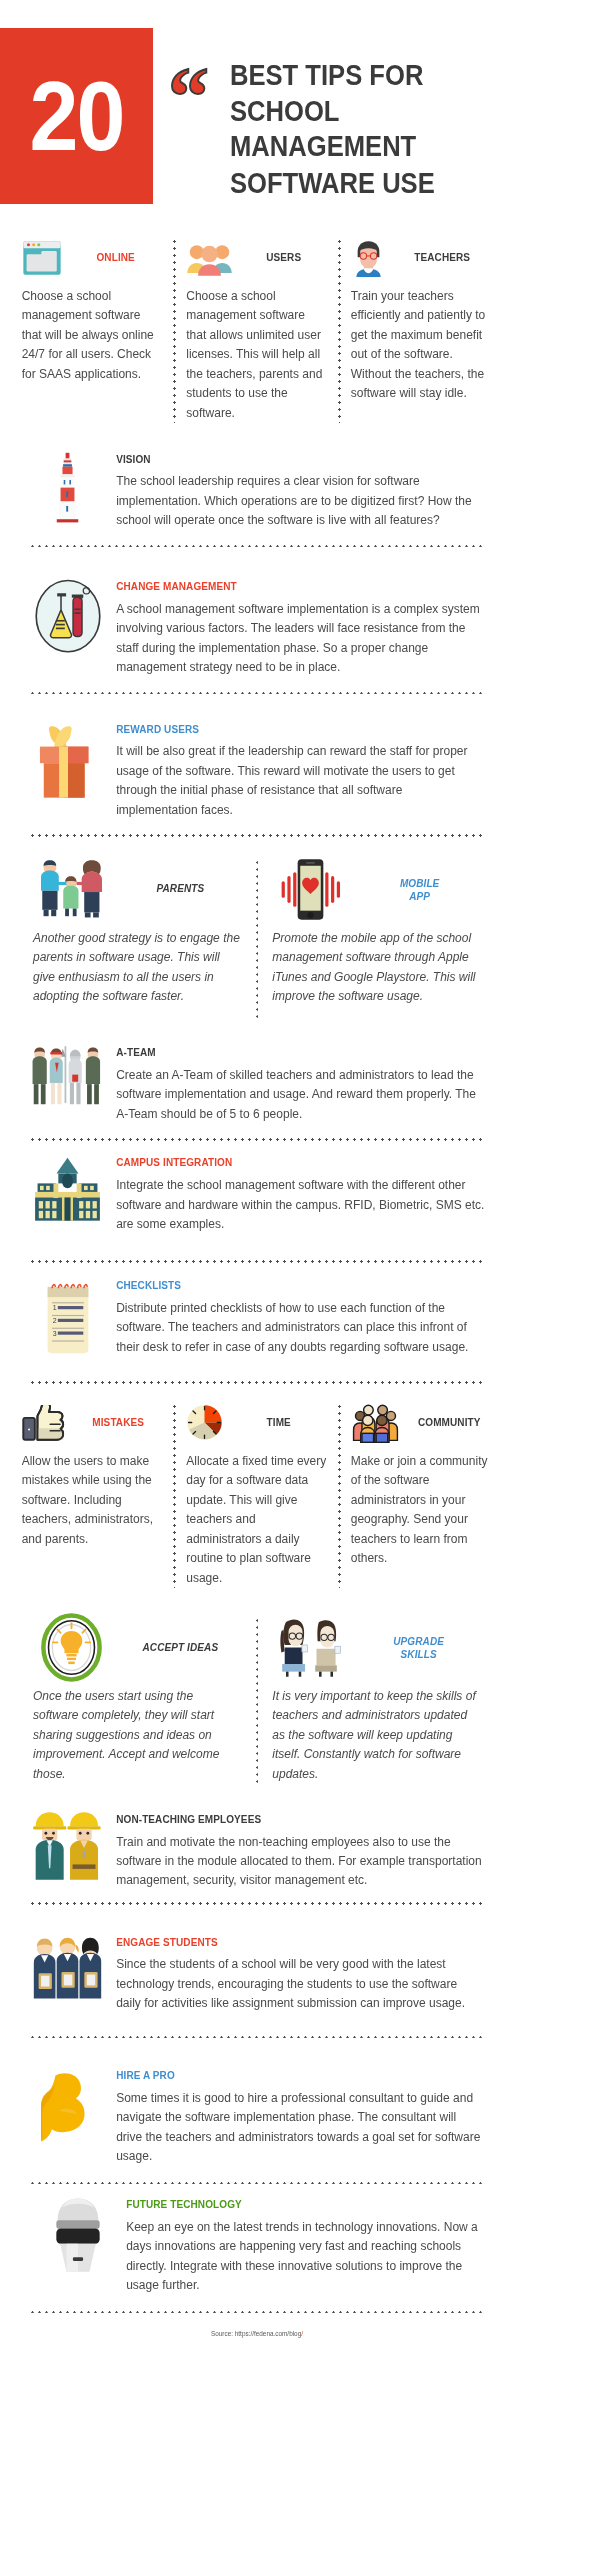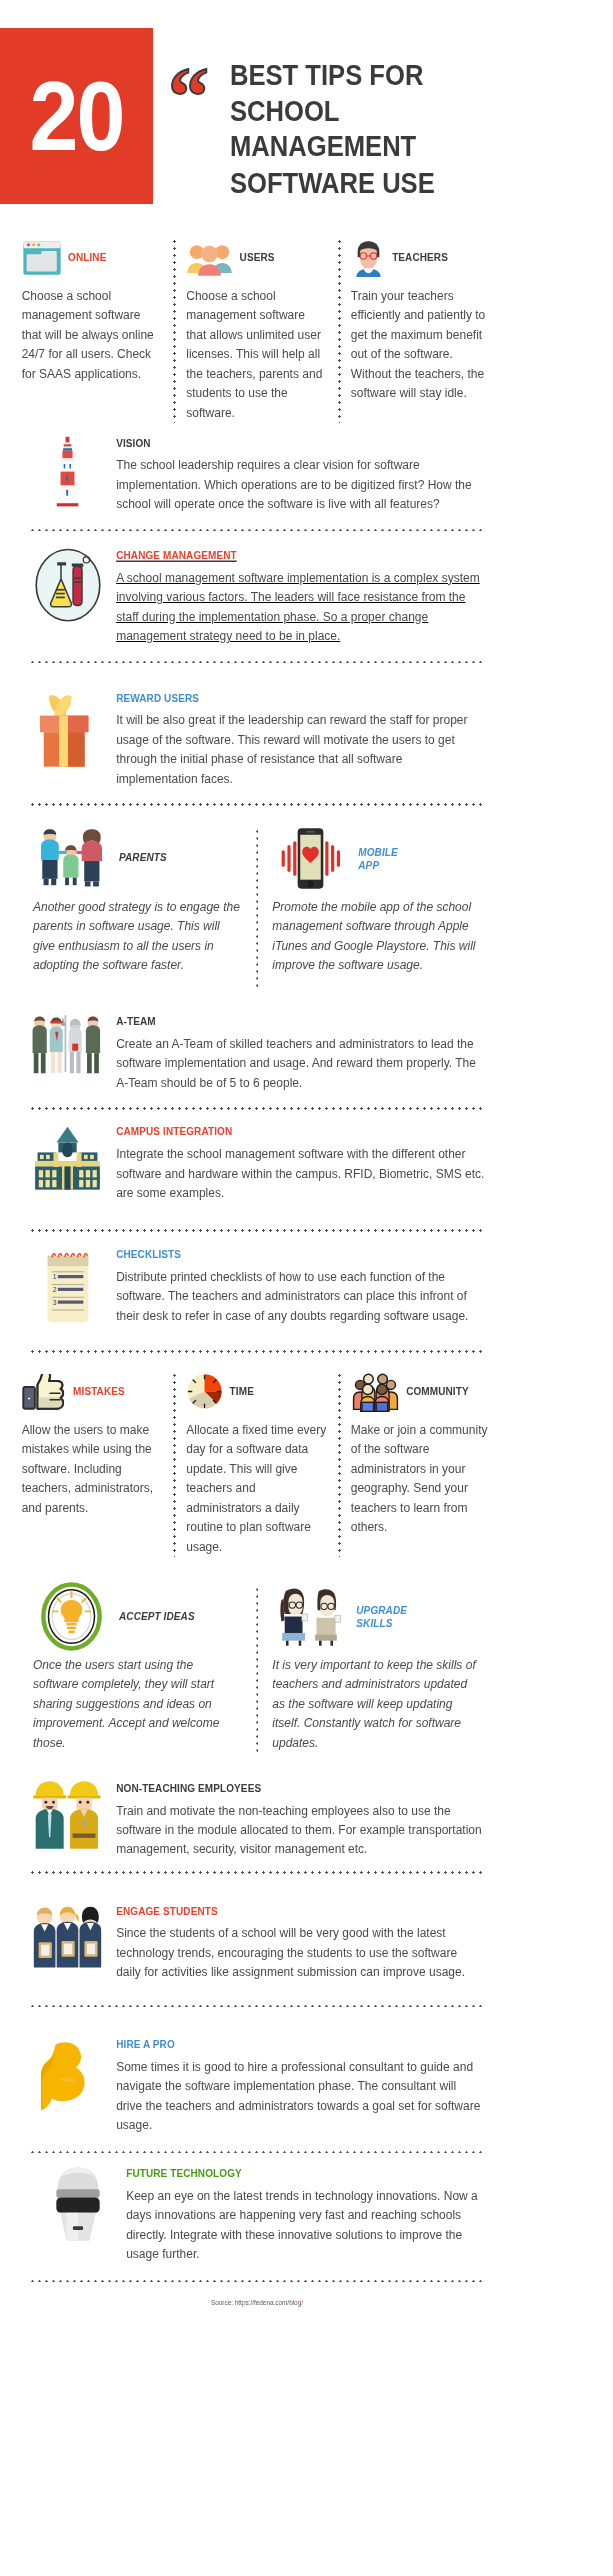--- a/index.html
+++ b/index.html
@@ -134,20 +134,21 @@
   .row3 .col {
     flex: 1 1 0;
     padding: 0 10.2px;
   }
   .col-head {
     display: flex;
     align-items: center;
     gap: 6.4px;
     height: 40px;
     margin-bottom: 9px;
+    text-align: center;
   }
   .col-head .sec-title { flex: 1; }
 
   
   .row2 {
     display: flex;
     align-items: stretch;
     padding: 0 19px;
     font-style: italic;
   }
@@ -262,21 +263,21 @@
             <path d="M8 58c0-8 7-13 19-13s19 5 19 13z" fill="#2d7fc4"></path>
             <path d="M19 45c2 5 6 7 8 7s6-2 8-7c-3-1-13-1-16 0z" fill="#ffffff"></path>
           </svg>
         </span>
         <span class="sec-title dark">TEACHERS</span>
       </div>
       <div class="body-txt">Train your teachers efficiently and patiently to get the maximum benefit out of the software. Without the teachers, the software will stay idle.</div>
     </div>
   </div>
 
-  <div class="rowfull" style="margin-top:12px;">
+  <div class="rowfull" style="margin-top:28px;">
     <div class="ico-wrap">
       <svg class="ico" width="43" height="77" viewBox="0 0 68 120">
         <rect x="31" y="2" width="6" height="9" fill="#d9342b"></rect>
         <path d="M28 11h12v9H28z" fill="#e8e8e8"></path>
         <rect x="28" y="14" width="12" height="3" fill="#d9342b"></rect>
         <rect x="27" y="20" width="14" height="4" fill="#2d6ea8"></rect>
         <path d="M26 24h16v12H26z" fill="#e34a3e"></path>
         <rect x="23" y="36" width="22" height="5" fill="#f0f0f0"></rect>
         <path d="M25 41h18v16H25z" fill="#fafafa"></path>
         <rect x="28" y="45" width="2.5" height="7" fill="#2d6ea8"></rect>
@@ -290,21 +291,21 @@
     </div>
     <div class="txt-wrap">
       <div class="sec-title dark">VISION</div>
       <div class="body-txt">The school leadership requires a clear vision for software implementation. Which operations are to be digitized first? How the school will operate once the software is live with all features?</div>
     </div>
   </div>
   <div class="sep-wrap" style="margin-top:14px;">
     <div class="hdots"></div>
   </div>
 
-  <div class="rowfull" style="margin-top:16px;text-decoration:underline;">
+  <div class="rowfull" style="margin-top:31px;">
     <div class="ico-wrap">
       <svg class="ico" width="70" height="75" viewBox="0 0 110 118">
         <ellipse cx="55" cy="60" rx="50" ry="56" fill="#e9f4f4" stroke="#3a3a3a" stroke-width="2.6"></ellipse>
         <path d="M44 28v22L28 88a4 4 0 0 0 4 6h24a4 4 0 0 0 4-6L44 50V28z" fill="#f7e14f" stroke="#3a3a3a" stroke-width="2.4"></path>
         <rect x="38" y="24" width="14" height="5" fill="#3a3a3a"></rect>
         <rect x="36" y="66" width="14" height="2.6" fill="#3a3a3a"></rect>
         <rect x="36" y="72" width="14" height="2.6" fill="#3a3a3a"></rect>
         <rect x="36" y="78" width="14" height="2.6" fill="#3a3a3a"></rect>
         <rect x="63" y="30" width="14" height="62" rx="6" fill="#c52c42" stroke="#3a3a3a" stroke-width="2.4"></rect>
         <rect x="61" y="26" width="18" height="5" fill="#3a3a3a"></rect>

